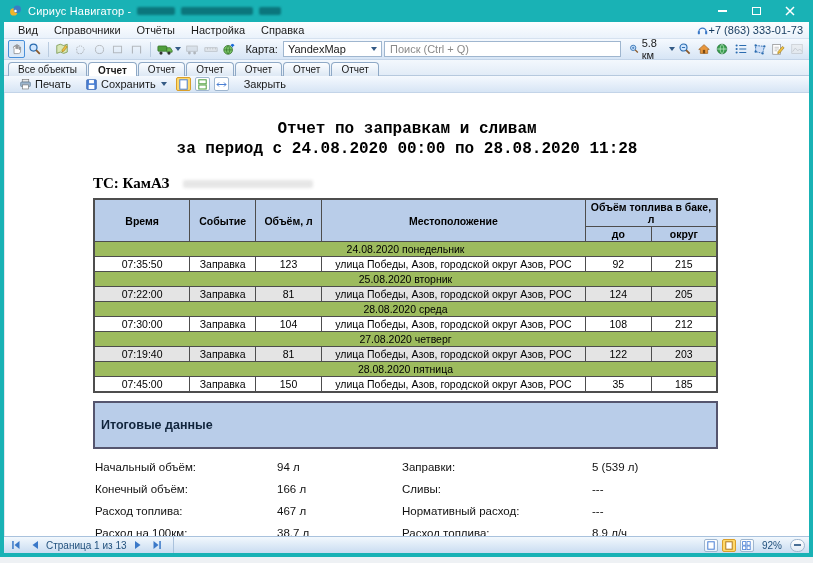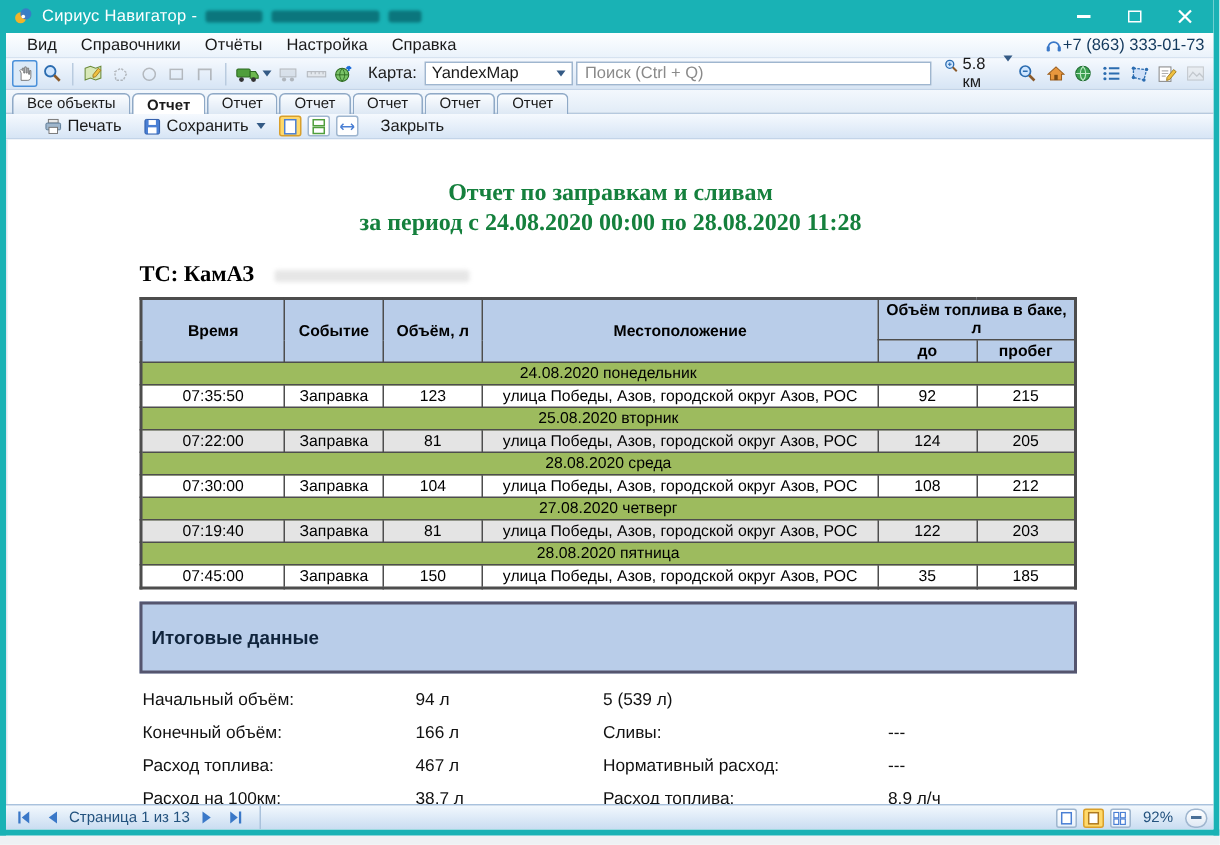--- a/index.html
+++ b/index.html
@@ -36,39 +36,39 @@
   .tsep{width:1px;height:15px;background:#b9cbdf;margin:0 3px}
   .drop-arrow{width:0;height:0;border-left:3px solid transparent;border-right:3px solid transparent;
     border-top:4px solid #345a85;display:inline-block;margin-left:2px}
   .map-label{margin:0 3px 0 6px;color:#1a1a1a}
   .combobox{width:120px;height:16px;background:#fff;border:1px solid #9fb6cf;display:flex;
     align-items:center;padding:0 4px;font-size:11px;color:#1a1a1a}
   .combobox .drop-arrow{margin-left:auto}
   .searchbox{width:290px;height:16px;border:1px solid #9fb6cf;background:#fff;font-size:11px;
     padding:0 5px;color:#333;font-family:"Liberation Sans",sans-serif}
   .searchbox::placeholder{color:#8a8a8a}
-  .scale-group{display:flex;align-items:flex-start;gap:2px;margin-left:6px;color:#1a1a1a}
+  .scale-group{display:flex;align-items:center;gap:2px;margin-left:6px;color:#1a1a1a}
   
   .tabstrip{height:16px;background:linear-gradient(#f3f8fd,#e2ecf7);display:flex;align-items:flex-start;
     padding:2px 4px 0 4px;gap:1px;border-bottom:1px solid #b6c9de;font-size:10px;flex:0 0 auto}
   .tab{height:14px;padding:0 9px;display:flex;align-items:center;border:1px solid #8fa9c6;
     border-bottom:none;border-radius:4px 4px 0 0;background:linear-gradient(#fbfdff,#dde8f4);
     color:#1a1a1a;white-space:nowrap;cursor:default}
   .tab.active{background:#fff;font-weight:bold;height:15px}
   
   .rtoolbar{height:17px;background:linear-gradient(var(--bar-from),var(--bar-to));display:flex;
-    align-items:center;padding:0 20px;gap:4px;border-bottom:1px solid #c3d4e8;font-size:11px;
+    align-items:center;padding:0 10px;gap:4px;border-bottom:1px solid #c3d4e8;font-size:11px;
     color:#1a1a1a;flex:0 0 auto}
   .rbtn{display:flex;align-items:center;gap:3px;padding:0 4px;height:15px;border-radius:2px;border:1px solid transparent}
   .sqbtn{width:15px;height:14px;border:1px solid #9fb6cf;background:#fff;display:flex;
     align-items:center;justify-content:center;border-radius:2px}
   .sqbtn.on{background:#ffd96b;border-color:#d99f2b}
   
   .content{flex:1 1 auto;background:#fff;overflow:hidden;position:relative;border-left:1px solid #dfe7f0}
-  .rep-title{font-family:Liberation Serif, serif;font-weight:bold;font-size:16px;color:#15803d;
+  .rep-title{font-family:Liberation Mono, monospace;font-weight:bold;font-size:16px;color:#000000;
     text-align:center;line-height:20px}
   .rep-title-wrap{margin-top:26px}
   .vehicle-line{font-family:"Liberation Serif",serif;font-weight:bold;font-size:15px;color:#000;
     margin:16px 0 6px 88px;display:flex;align-items:center}
   .vehicle-redact{display:inline-block;width:130px;height:8px;background:#c9c9c9;opacity:.45;
     filter:blur(1.5px);margin-left:14px;border-radius:2px}
   table.fuel{border-collapse:collapse;margin-left:88px;width:625px;font-size:10.5px;color:#000;
     border:2px solid #4d4d4d}
   table.fuel th,table.fuel td{border:1px solid #4d4d4d;text-align:center;padding:1px 2px;height:14px}
   table.fuel thead th{background:var(--accent-blue);font-weight:bold}
@@ -349,21 +349,21 @@
       <thead>
         <tr>
           <th rowspan="2">Время</th>
           <th rowspan="2">Событие</th>
           <th rowspan="2">Объём, л</th>
           <th rowspan="2">Местоположение</th>
           <th colspan="2">Объём топлива в баке, л</th>
         </tr>
         <tr>
           <th>до</th>
-          <th>пробег</th>
+          <th>округ</th>
         </tr>
       </thead>
       <tbody>
         <tr class="daterow">
             <td colspan="6">24.08.2020 понедельник</td>
           </tr>
         <tr>
           <td>07:35:50</td>
             <td>Заправка</td>
           <td>123</td>
@@ -438,20 +438,21 @@
             <span class="lbl">Расход на 100км:</span>
             <span class="val">38,7 л</span>
           </div>
         <div class="trow">
             <span class="lbl">Общий пробег:</span>
             <span class="val">1208,3 км</span>
           </div>
       </div>
       <div class="tcol right">
         <div class="trow">
+            <span class="lbl">Заправки:</span>
             <span class="val">5 (539 л)</span>
           </div>
         <div class="trow">
             <span class="lbl">Сливы:</span>
             <span class="val">---</span>
           </div>
         <div class="trow">
             <span class="lbl">Нормативный расход:</span>
             <span class="val">---</span>
           </div>

